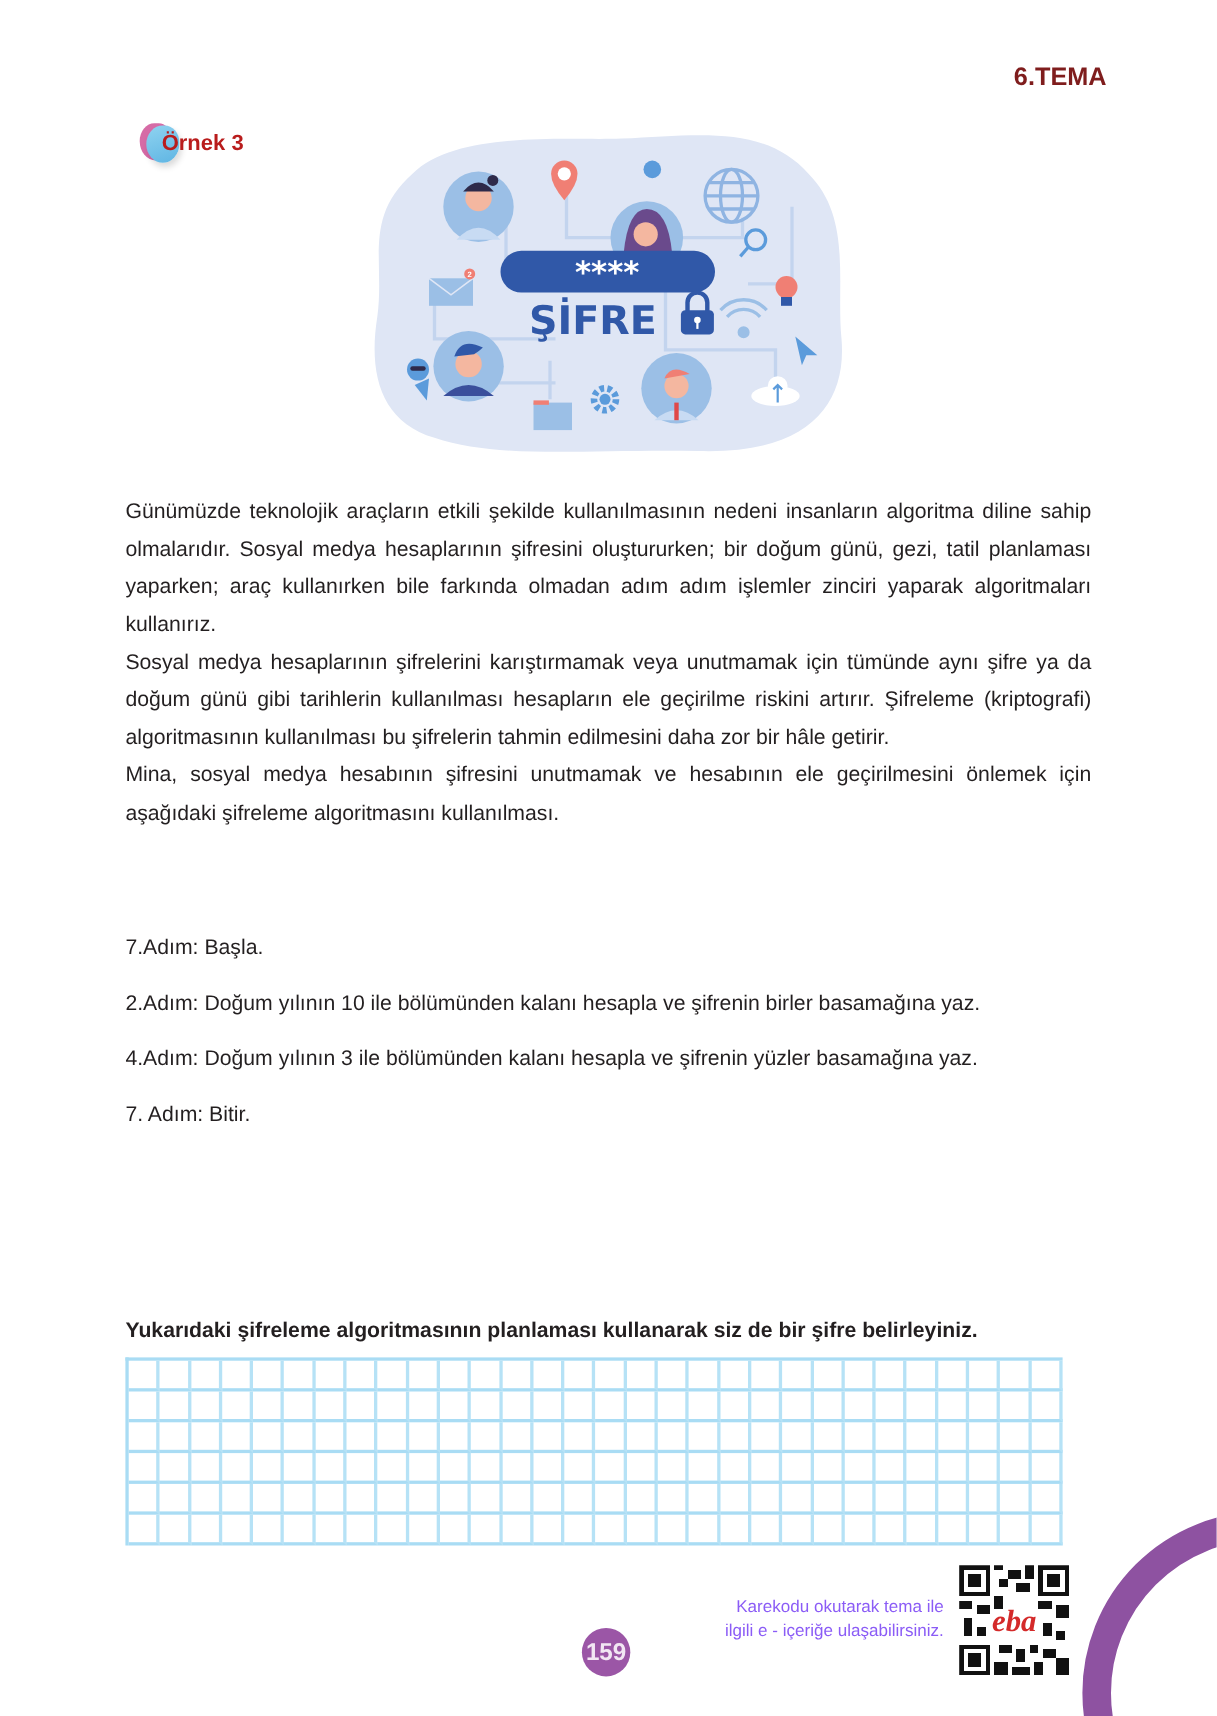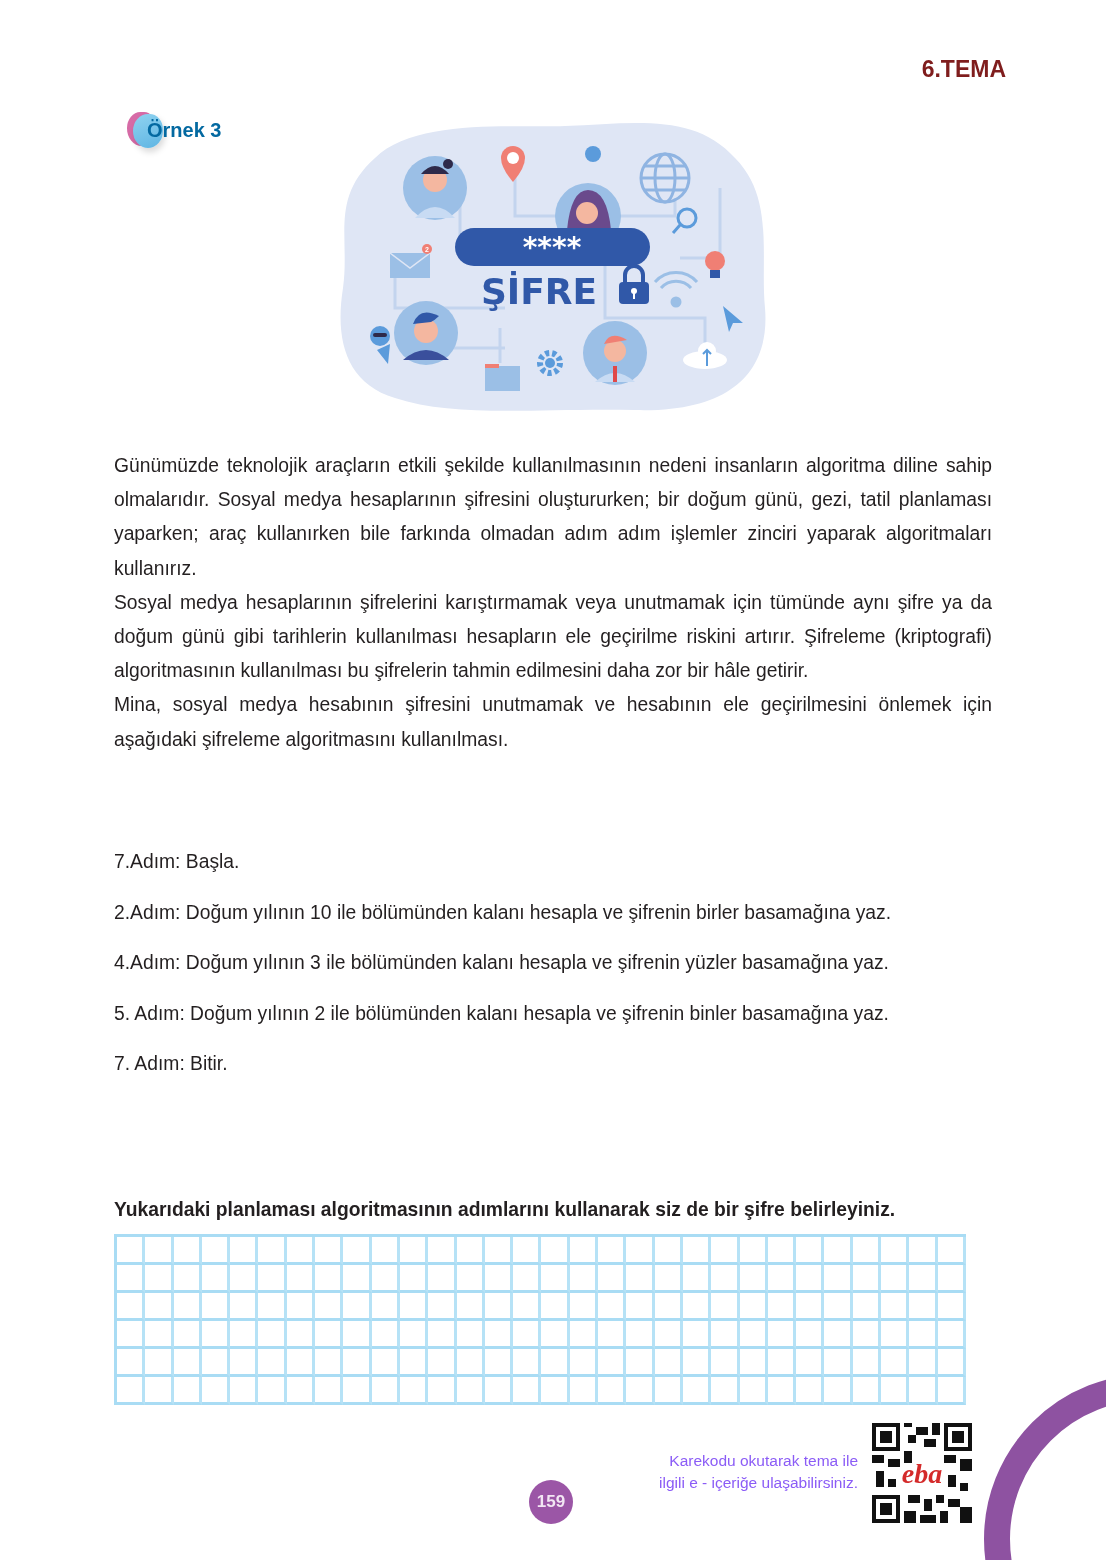--- a/index.html
+++ b/index.html
@@ -2,33 +2,33 @@
 <html><head>
 <meta charset="utf-8">
 <style>
   html, body { margin:0; padding:0; }
   body { width:1106px; height:1560px; position:relative; background:#ffffff; overflow:hidden;
          font-family:"Liberation Sans", sans-serif; color:#231f20; }
   .theme-label { position:absolute; top:56px; right:100px; font-weight:bold; font-size:23px; color:#7f1d1d; }
   .example-badge { position:absolute; left:127px; top:110px; width:120px; height:40px; }
   .badge-blob-pink { position:absolute; left:0; top:2px; width:28px; height:34px; border-radius:50% 40% 45% 55%; background:#d66ba6; }
   .badge-blob-blue { position:absolute; left:6px; top:4px; width:30px; height:34px; border-radius:50% 45% 50% 50%; background:linear-gradient(160deg,#8fd3f0,#5fb5e3); box-shadow:2px 4px 6px rgba(0,0,0,0.15); }
-  .badge-text { position:absolute; left:20px; top:9px; font-weight:bold; font-size:20px; color:#0369a1; white-space:nowrap; }
+  .badge-text { position:absolute; left:20px; top:9px; font-weight:bold; font-size:20px; color:#b91c1c; white-space:nowrap; }
   .illustration { position:absolute; left:335px; top:118px; width:437px; height:296px; }
   .body-text { position:absolute; left:114px; top:449px; width:878px; font-size:19.3px; line-height:34.2px; text-align:justify; }
   .body-text p { margin:0; }
   .steps { position:absolute; left:114px; top:846px; width:890px; font-size:19.3px; }
   .steps div { height:50.5px; line-height:32px; white-space:nowrap; }
   .task { position:absolute; left:114px; top:1199px; font-size:19.3px; font-weight:bold; white-space:nowrap; }
   .grid { position:absolute; left:114px; top:1234px; width:852px; height:171px;
           display:grid; grid-template-columns:repeat(30,1fr); grid-template-rows:repeat(6,1fr);
           border-top:3px solid #a9dcf4; border-left:3px solid #a9dcf4; box-sizing:border-box; }
   .grid .cell { border-right:3px solid #b6e2f6; border-bottom:3px solid #a9dcf4; box-sizing:border-box; }
   .page-number { position:absolute; left:529px; top:1480px; width:44px; height:44px; border-radius:50%;
-          background:#9b56a6; color:#f2e6f3; font-weight:bold; font-size:17px; text-align:center; line-height:44px; }
+          background:#9b56a6; color:#f2e6f3; font-weight:bold; font-size:22px; text-align:center; line-height:44px; }
   .qr-caption { position:absolute; right:248px; top:1450px; text-align:right; font-size:15.5px; line-height:22px; color:#8b5cf6; white-space:nowrap; }
   .qr-code { position:absolute; left:872px; top:1423px; width:100px; height:100px; }
   .arc { position:absolute; left:984px; top:1374px; width:330px; height:330px; border-radius:50%;
          border:26px solid #8e52a1; box-sizing:border-box; }
 </style>
 </head>
 <body>
 
 <div class="theme-label">6.TEMA</div>
 
@@ -143,25 +143,24 @@
 <div class="body-text">
   <p>Günümüzde teknolojik araçların etkili şekilde kullanılmasının nedeni insanların algoritma diline sahip olmalarıdır. Sosyal medya hesaplarının şifresini oluştururken; bir doğum günü, gezi, tatil planlaması yaparken; araç kullanırken bile farkında olmadan adım adım işlemler zinciri yaparak algoritmaları kullanırız.</p>
   <p>Sosyal medya hesaplarının şifrelerini karıştırmamak veya unutmamak için tümünde aynı şifre ya da doğum günü gibi tarihlerin kullanılması hesapların ele geçirilme riskini artırır. Şifreleme (kriptografi) algoritmasının kullanılması bu şifrelerin tahmin edilmesini daha zor bir hâle getirir.</p>
   <p>Mina, sosyal medya hesabının şifresini unutmamak ve hesabının ele geçirilmesini önlemek için aşağıdaki şifreleme algoritmasını kullanılması.</p>
 </div>
 
 <div class="steps">
   <div>7.Adım: Başla.</div>
   <div>2.Adım: Doğum yılının 10 ile bölümünden kalanı hesapla ve şifrenin birler basamağına yaz.</div>
   <div>4.Adım: Doğum yılının 3 ile bölümünden kalanı hesapla ve şifrenin yüzler basamağına yaz.</div>
-  <div>5. Adım: Doğum yılının 2 ile bölümünden kalanı hesapla ve şifrenin binler basamağına yaz.</div>
   <div>7. Adım: Bitir.</div>
 </div>
 
-<div class="task">Yukarıdaki planlaması algoritmasının adımlarını kullanarak siz de bir şifre belirleyiniz.</div>
+<div class="task">Yukarıdaki şifreleme algoritmasının planlaması kullanarak siz de bir şifre belirleyiniz.</div>
 
 <div class="grid" id="answer-grid">
     <div class="cell"></div>
     <div class="cell"></div>
     <div class="cell"></div>
     <div class="cell"></div>
     <div class="cell"></div>
     <div class="cell"></div>
     <div class="cell"></div>
     <div class="cell"></div>

